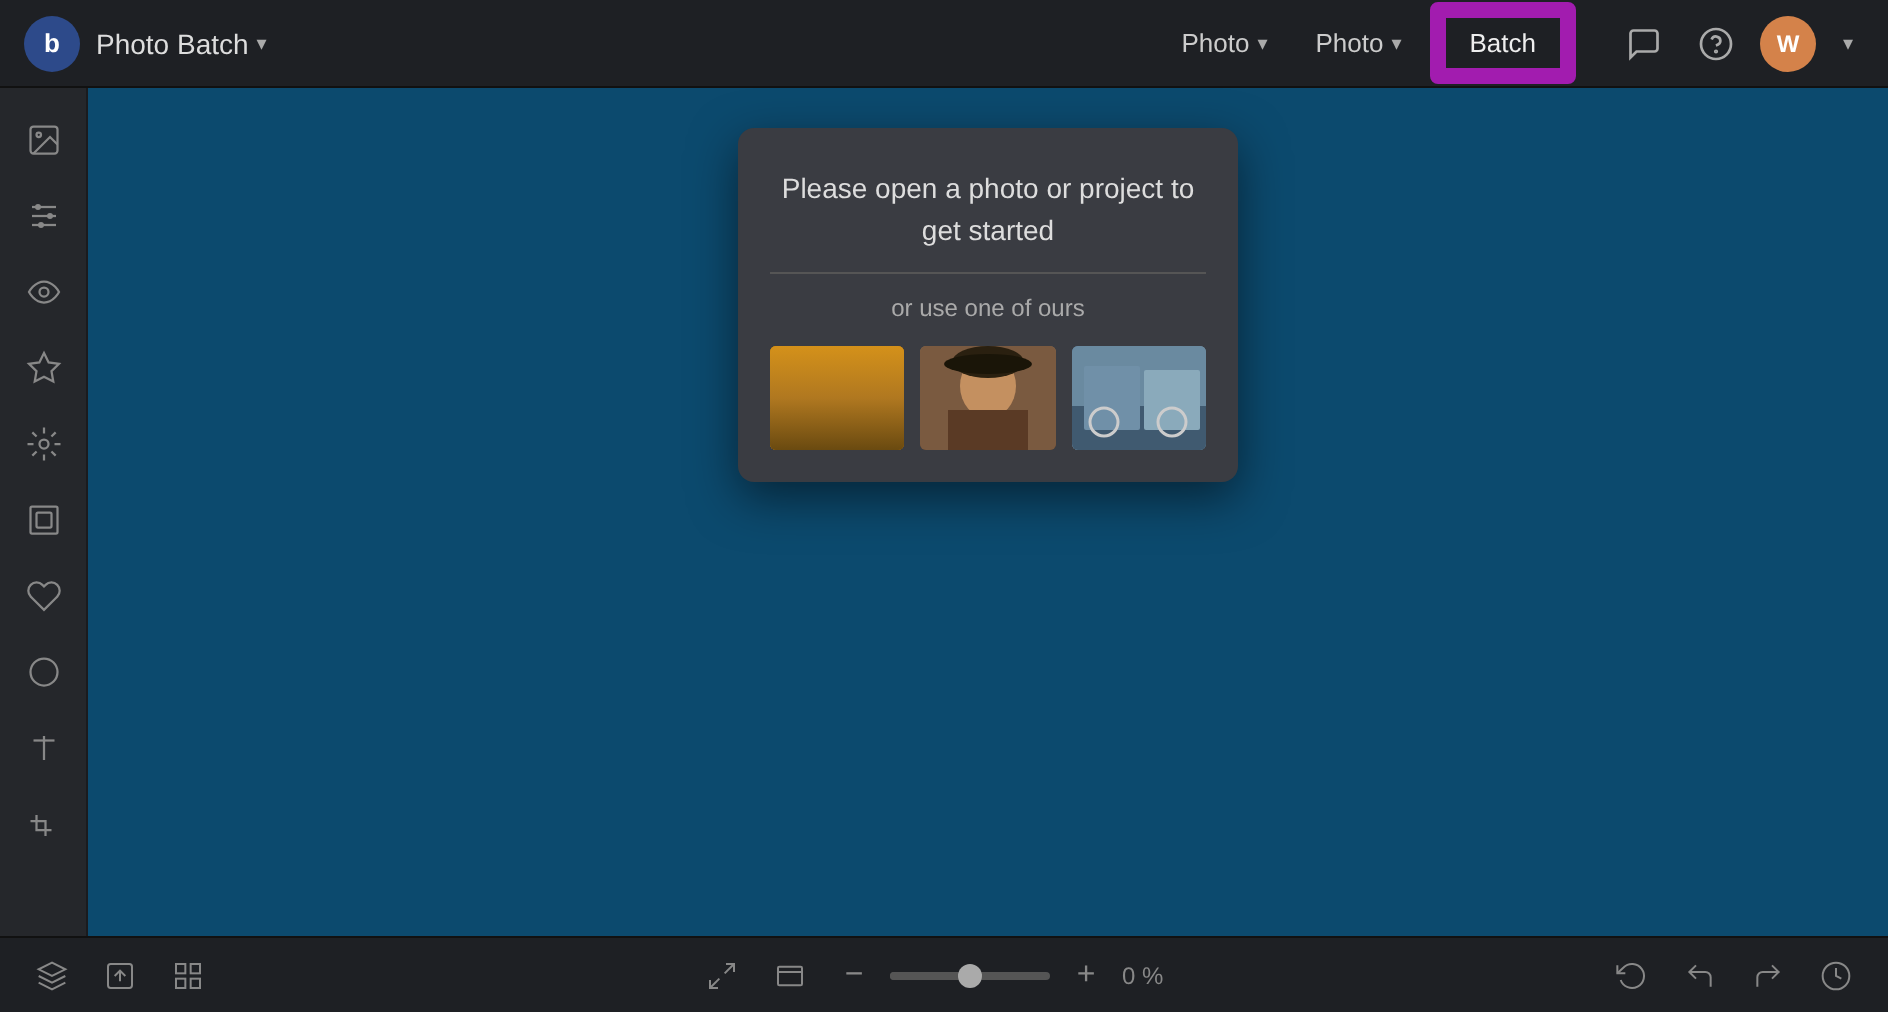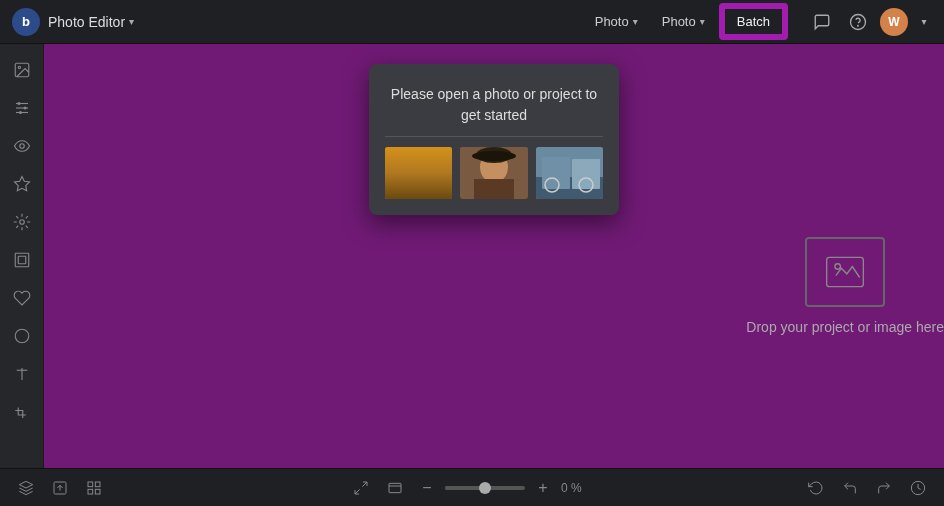--- a/index.html
+++ b/index.html
@@ -69,21 +69,21 @@
       border: none;
     }
     .nav-btn .chevron { font-size: 10px; }
     .batch-btn {
       color: #eee;
       font-size: 13px;
       padding: 5px 12px;
       border-radius: 4px;
       cursor: pointer;
       background: transparent;
-      border: 6px solid #a21caf;
+      border: 8px solid #a21caf;
       font-weight: 500;
     }
     .header-icons {
       display: flex;
       align-items: center;
       gap: 8px;
       margin-left: 12px;
     }
     .header-icon-btn {
       color: #aaa;
@@ -141,22 +141,22 @@
       font-size: 16px;
     }
     .sidebar-item svg { width: 18px; height: 18px; stroke: currentColor; fill: none; stroke-width: 1.5; }
 
     
     .canvas-area {
       flex: 1;
       position: relative;
       display: flex;
       align-items: center;
-      justify-content: flex-end;
-      background: #701a75;
+      justify-content: flex-start;
+      background: #0c4a6e;
       overflow: hidden;
     }
 
     
     .drop-zone {
       display: flex;
       flex-direction: column;
       align-items: center;
       justify-content: center;
       gap: 12px;
@@ -337,21 +337,21 @@
     .bottom-right-icon svg { width: 16px; height: 16px; stroke: currentColor; fill: none; stroke-width: 1.5; }
   </style>
 </head>
 <body>
 
 <div class="header">
   <div class="logo">
     <span>b</span>
   </div>
   <div class="app-title">
-    <span>Photo Editor</span>
+    <span>Photo Batch</span>
     <span class="chevron">▾</span>
   </div>
   <div class="header-spacer"></div>
   <div class="header-nav">
     <button class="nav-btn">
       <span>Photo</span>
       <span class="chevron">▾</span>
     </button>
     <button class="nav-btn">
       <span>Photo</span>
@@ -448,20 +448,21 @@
     </div>
   </div>
 
   <div class="canvas-area">
 
     <div class="popup">
       <div class="popup-title">
         Please open a photo or project to<br>get started
       </div>
       <div class="popup-divider"></div>
+      <div class="popup-subtitle">or use one of ours</div>
       <div class="sample-images">
         <div class="sample-img img-van">
           <svg width="68" height="52" viewBox="0 0 68 52">
             <rect width="68" height="52" fill="#b8760a"></rect>
             <rect x="0" y="20" width="68" height="32" fill="#8a5808"></rect>
             <rect x="8" y="24" width="24" height="16" rx="2" fill="#c8940f"></rect>
             <rect x="36" y="22" width="26" height="20" rx="1" fill="#d4a015"></rect>
             <circle cx="18" cy="42" r="5" fill="#333"></circle>
             <circle cx="50" cy="42" r="5" fill="#333"></circle>
           </svg>
@@ -481,30 +482,20 @@
             <rect x="0" y="30" width="68" height="22" fill="#405a70"></rect>
             <rect x="6" y="10" width="28" height="32" rx="1" fill="#7090a8"></rect>
             <rect x="36" y="12" width="28" height="30" rx="1" fill="#8aaabb"></rect>
             <circle cx="16" cy="38" r="7" fill="none" stroke="#ccc" stroke-width="1.5"></circle>
             <circle cx="50" cy="38" r="7" fill="none" stroke="#ccc" stroke-width="1.5"></circle>
           </svg>
         </div>
       </div>
     </div>
 
-    <div class="drop-zone" style="margin-top: 60px;">
-      <div class="drop-icon">
-        <svg viewBox="0 0 48 48" width="48" height="48" stroke="#888" fill="none" stroke-width="2">
-          <rect x="4" y="8" width="40" height="32" rx="3"></rect>
-          <polyline points="14 28 20 20 26 26 32 18 40 30"></polyline>
-          <circle cx="16" cy="18" r="3"></circle>
-        </svg>
-      </div>
-      <div class="drop-text">Drop your project or image here</div>
-    </div>
   </div>
 </div>
 
 <div class="bottom-bar">
   <div class="bottom-left">
     <div class="bottom-icon">
       <svg viewBox="0 0 24 24">
           <polygon points="12 2 2 7 12 12 22 7 12 2"></polygon>
           <polyline points="2 17 12 22 22 17"></polyline>
           <polyline points="2 12 12 17 22 12"></polyline>

